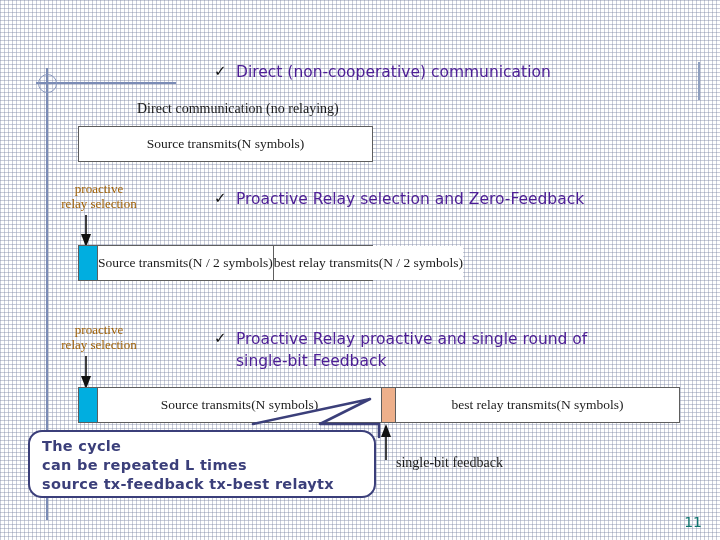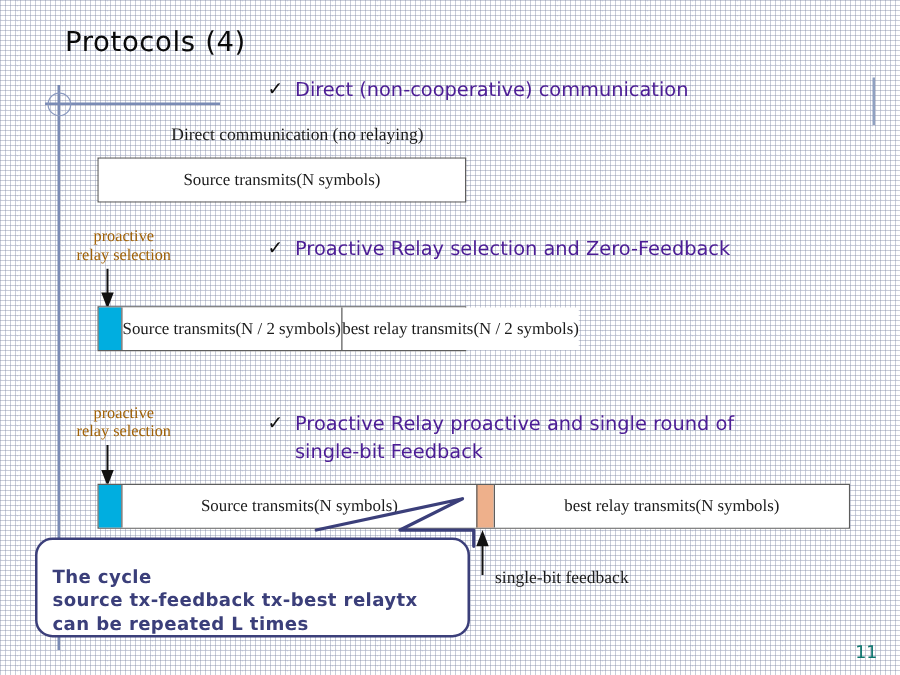--- a/index.html
+++ b/index.html
@@ -139,26 +139,26 @@
     text-align: center;
     white-space: nowrap;
   }
 
   
   #callout {
     position: absolute;
     left: 28px;
     top: 430px;
     width: 348px;
-    height: 80px;
+    height: 68px;
     box-sizing: border-box;
     border: 2.6px solid #3b3f7a;
     border-radius: 14px;
     background: #ffffff;
-    padding: 21px 10px 0 12px;
+    padding: 5px 10px 0 12px;
   }
   #callout .line {
     font-family: "DejaVu Sans", sans-serif;
     font-size: 14.5px;
     font-weight: bold;
     color: #3b3f7a;
     line-height: 19px;
     letter-spacing: 0.3px;
     white-space: pre;
   }
@@ -219,21 +219,20 @@
       <line x1="482" y1="0" x2="482" y2="540"></line>
       <line x1="518" y1="0" x2="518" y2="540"></line>
       <line x1="554" y1="0" x2="554" y2="540"></line>
       <line x1="590" y1="0" x2="590" y2="540"></line>
       <line x1="626" y1="0" x2="626" y2="540"></line>
       <line x1="662" y1="0" x2="662" y2="540"></line>
       <line x1="698" y1="0" x2="698" y2="540"></line>
     </g>
   </svg>
 
-  <div id="title">Protocols (4)</div>
 
   <div class="deco-v"></div>
   <div class="deco-h"></div>
   <div class="deco-circle"></div>
   <div class="deco-right"></div>
 
   <div class="check" style="left:214px; top:62px;">✓</div>
   <div class="bullet" style="left:236px; top:61px;">Direct (non-cooperative) communication</div>
 
   <div class="cap" style="left:137px; top:101px;text-align:right;">Direct communication (no relaying)</div>
@@ -305,19 +304,19 @@
   </div>
 
   <div class="cap" style="left:396px; top:455px;">single-bit feedback</div>
 
   <svg class="olay">
     <polyline points="253,424 370,399 320,424 379,424 379,437" fill="none" stroke="#3b3f7a" stroke-width="2.6" stroke-linejoin="round" stroke-linecap="round"></polyline>
   </svg>
 
   <div id="callout">
     <div class="line">The cycle</div>
+    <div class="line">can be repeated L times</div>
     <div class="line">source tx-feedback tx-best relaytx</div>
-    <div class="line">can be repeated L times</div>
   </div>
 
   <div id="pagenum">11</div>
 
 </div>
 
 </body></html>

